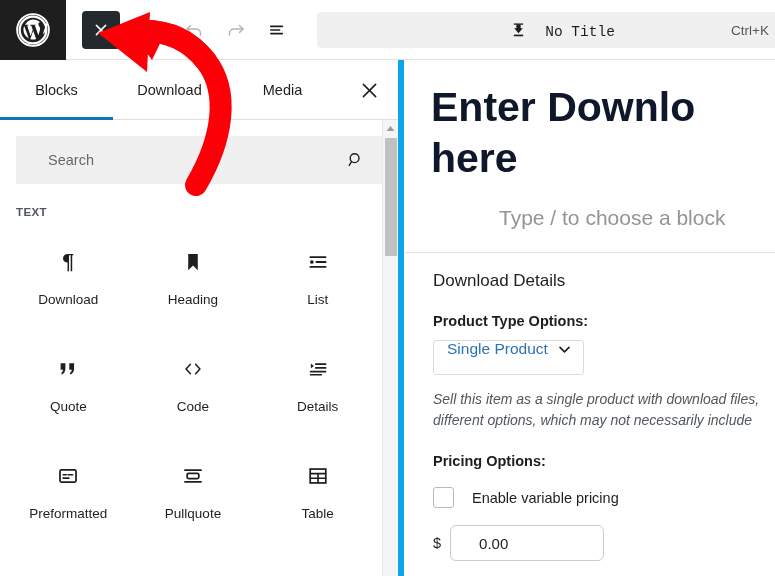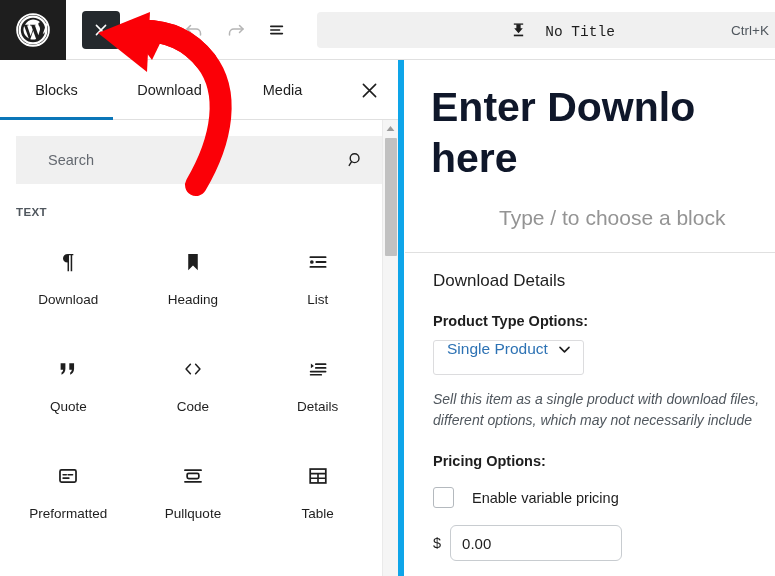--- a/index.html
+++ b/index.html
@@ -297,28 +297,28 @@
   .price-row {
     margin-top: 17px;
     display: flex; align-items: center;
     gap: 9px;
   }
   .currency {
     font-size: 14.5px;
     color: #1e1e1e;
   }
   .price-input {
-    width: 172px; height: 36px;
+    width: 154px; height: 36px;
     border: 1px solid #c8ccd0;
     border-radius: 6px;
     background: #ffffff;
     font-family: "Liberation Sans", sans-serif;
     font-size: 15px;
     color: #1e1e1e;
-    padding: 0 11px;
+    padding: 0 28px;
     outline: 0;
   }
 
   
   .annotation {
     position: absolute;
     top: 0; left: 0;
     width: 775px; height: 576px;
     pointer-events: none;
   }

